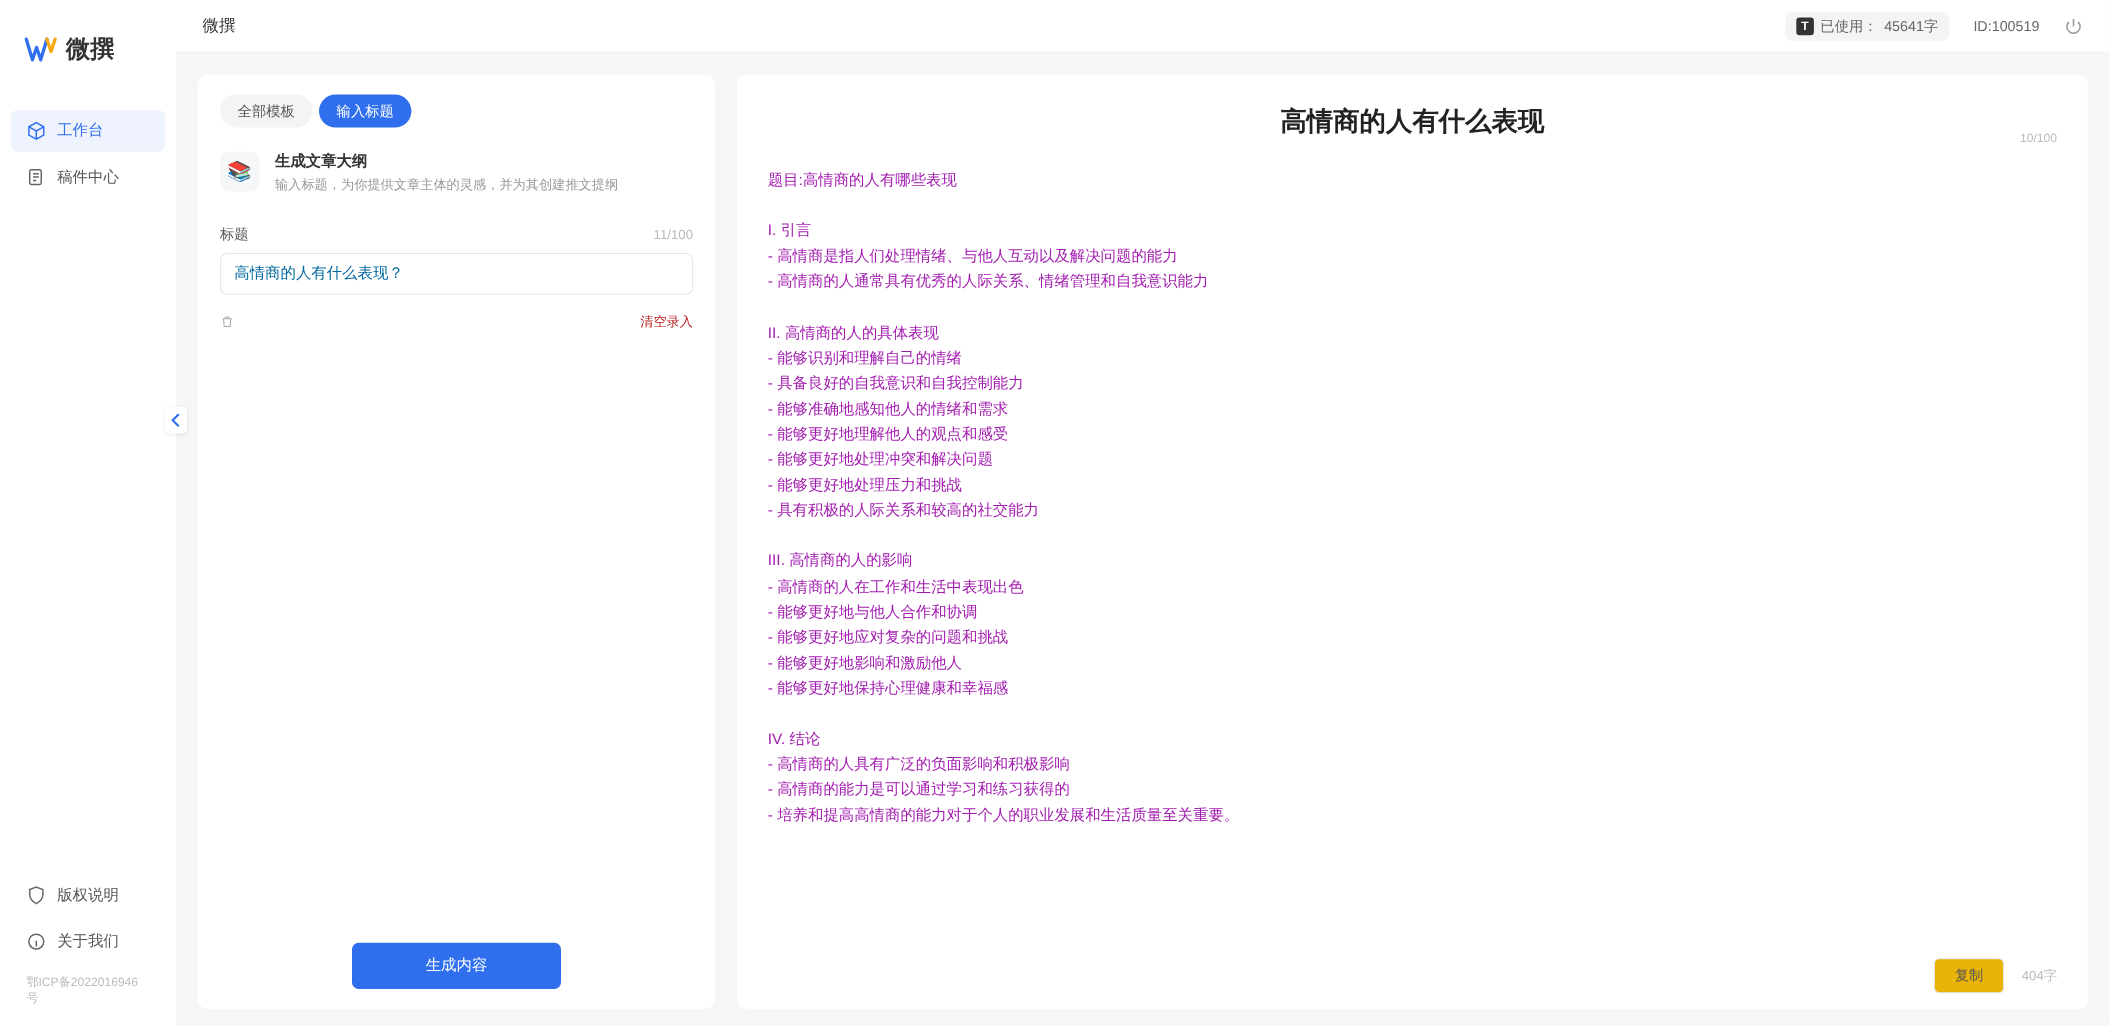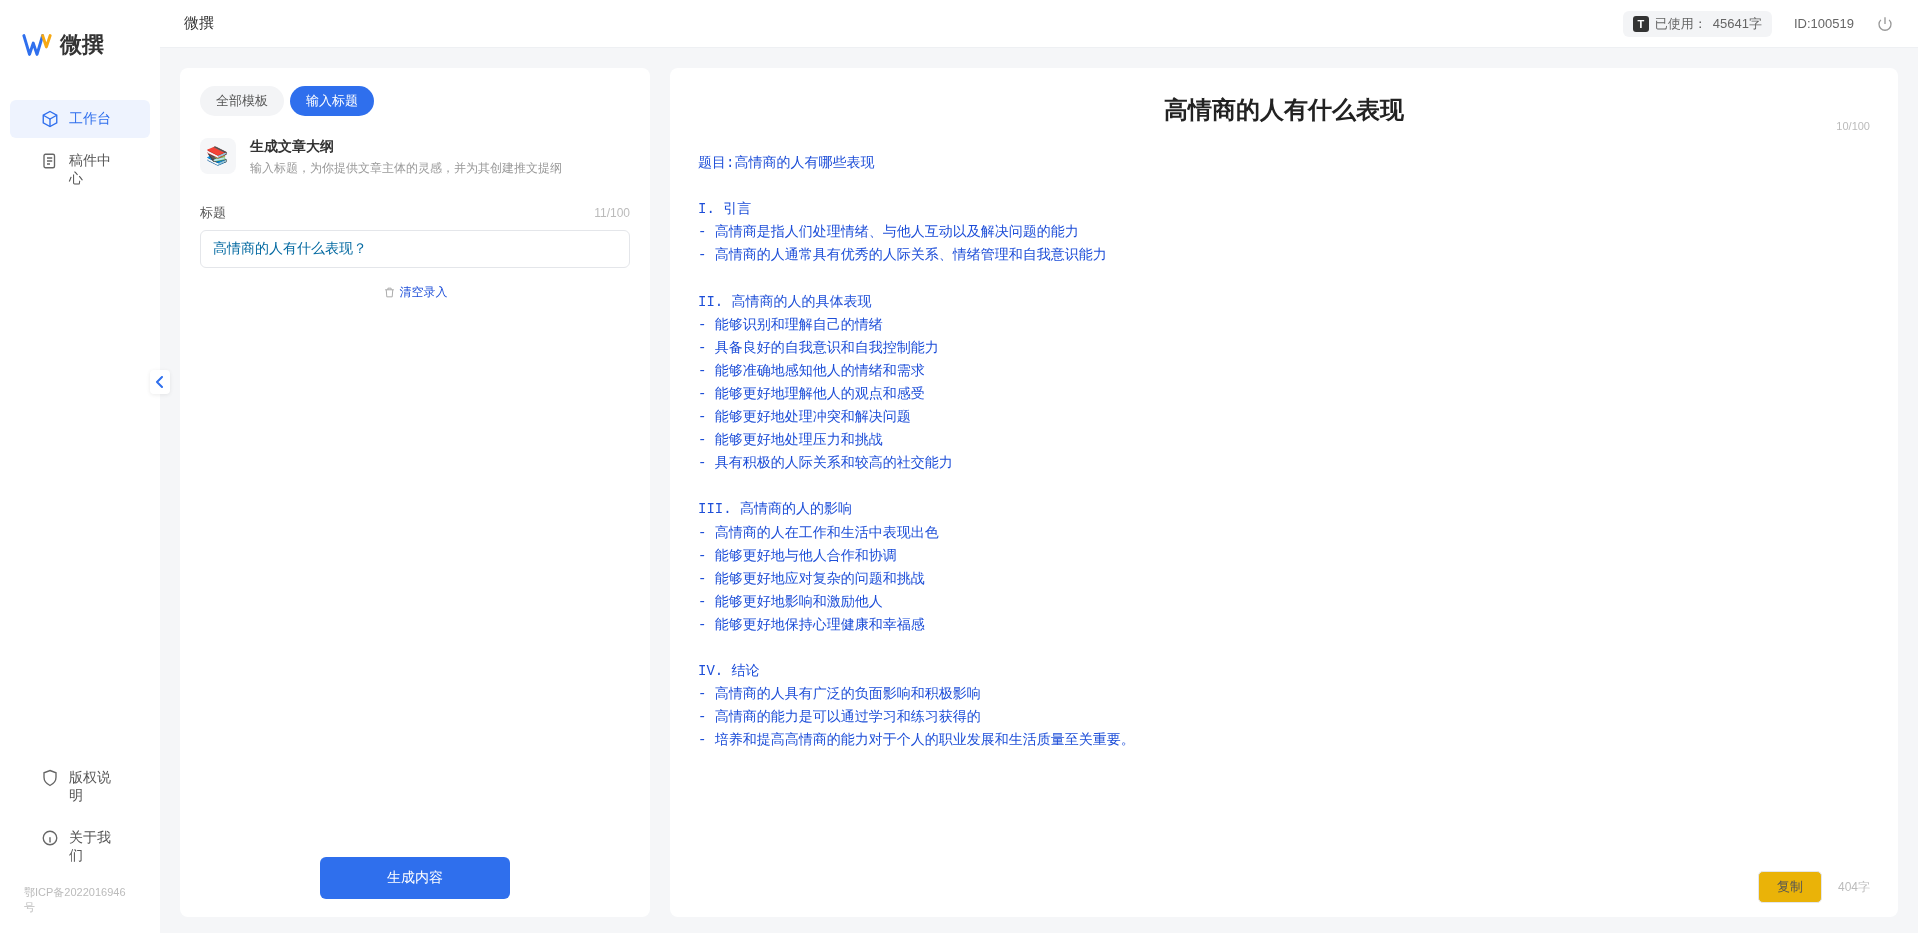--- a/index.html
+++ b/index.html
@@ -5,21 +5,21 @@
 * { margin: 0; padding: 0; box-sizing: border-box; }
 body { font-family: -apple-system, BlinkMacSystemFont, "Segoe UI", "PingFang SC", "Microsoft YaHei", sans-serif; background: #f5f6f8; color: #333; overflow: hidden; }
 .app { display: flex; height: 100vh; width: 100vw; }
 
 
 .sidebar { width: 160px; background: #fff; display: flex; flex-direction: column; padding: 30px 0 10px 0; position: relative; }
 .logo-wrap { display: flex; align-items: center; gap: 8px; padding: 0 22px 40px 22px; }
 .logo-mark { width: 30px; height: 30px; }
 .logo-text { font-size: 22px; font-weight: 700; color: #333; }
 .nav { flex: 1; display: flex; flex-direction: column; gap: 4px; padding: 0 10px; }
-.nav-item { display: flex; align-items: flex-start; gap: 10px; padding: 10px 31px; font-size: 14px; color: #555; cursor: pointer; border-radius: 6px; }
+.nav-item { display: flex; align-items: flex-start; gap: 10px; padding: 10px 14px; font-size: 14px; color: #555; cursor: pointer; border-radius: 6px; }
 .nav-item.active { color: #2f6fed; background: #eef3fe; }
 .nav-item .ico { width: 18px; height: 18px; display: inline-flex; align-items: center; justify-content: center; }
 .sidebar-bottom { padding: 0 10px 8px 10px; display: flex; flex-direction: column; gap: 4px; }
 .icp { font-size: 11px; color: #bbb; padding: 6px 14px 0 14px; }
 .collapse-handle { position: absolute; right: -10px; top: 370px; width: 20px; height: 24px; background: #fff; border-radius: 4px; box-shadow: 0 1px 4px rgba(0,0,0,.08); display: flex; align-items: center; justify-content: center; cursor: pointer; }
 
 
 .main { flex: 1; display: flex; flex-direction: column; min-width: 0; }
 .topbar { height: 48px; background: #fff; display: flex; align-items: center; justify-content: space-between; padding: 0 24px; border-bottom: 1px solid #eef0f3; }
 .topbar-title { font-size: 15px; color: #333; }
@@ -35,30 +35,30 @@
 .tab { padding: 6px 16px; border-radius: 999px; font-size: 13px; cursor: pointer; background: #f3f4f6; color: #555; }
 .tab.active { background: #2f6fed; color: #fff; }
 .template-card { display: flex; gap: 14px; align-items: flex-start; padding: 4px 0 18px 0; }
 .template-icon { width: 36px; height: 36px; border-radius: 8px; background: #f5f6f8; display: flex; align-items: center; justify-content: center; font-size: 18px; }
 .template-info .t-title { font-size: 14px; font-weight: 600; color: #333; margin-bottom: 4px; }
 .template-info .t-desc { font-size: 12px; color: #999; }
 .field-label-row { display: flex; justify-content: space-between; align-items: center; margin-top: 9px; margin-bottom: 8px; }
 .field-label { font-size: 13px; color: #555; }
 .char-count { font-size: 12px; color: #bbb; }
 .title-input { width: 100%; border: 1px solid #e4e6ea; border-radius: 6px; padding: 10px 12px; font-size: 14px; color: #0369a1; outline: none; }
-.clear-row { display: flex; justify-content: center; align-items: center; gap: 4px; margin-top: 16px; font-size: 12px; color: #1d4ed8; cursor: pointer; }
+.clear-row { display: flex; justify-content: space-between; align-items: center; gap: 4px; margin-top: 16px; font-size: 12px; color: #b91c1c; cursor: pointer; }
 .spacer { flex: 1; }
 .generate-btn { width: 190px; align-self: center; background: #2f6fed; color: #fff; border: none; border-radius: 6px; padding: 12px 0; font-size: 14px; cursor: pointer; margin-top: 10px; }
 
 
 .panel-right { flex: 1; background: #fff; border-radius: 8px; display: flex; flex-direction: column; padding: 20px 28px 14px 28px; min-width: 0; }
 .doc-header { position: relative; text-align: center; margin-bottom: 20px; }
 .doc-title { font-size: 24px; font-weight: 600; font-family: "Songti SC", "SimSun", serif; color: #222; padding: 6px 0; }
 .doc-title-count { position: absolute; right: 0; bottom: 0; font-size: 11px; color: #bbb; }
-.doc-body { flex: 1; overflow-y: auto; font-size: 14px; line-height: 1.65; color: #1d4ed8; white-space: pre-wrap; font-family: Liberation Mono, monospace; }
+.doc-body { flex: 1; overflow-y: auto; font-size: 14px; line-height: 1.65; color: #a21caf; white-space: pre-wrap; font-family: Liberation Sans, sans-serif; }
 .doc-footer { display: flex; justify-content: flex-end; align-items: center; gap: 16px; padding-top: 12px; }
 .copy-btn { border: 1px solid #e4e6ea; background: #eab308; color: #555; border-radius: 5px; padding: 6px 18px; font-size: 13px; cursor: pointer; }
 .word-count { font-size: 12px; color: #bbb; }
 
 svg { display: block; }
 </style>
 </head>
 <body>
 
 <div class="app">

